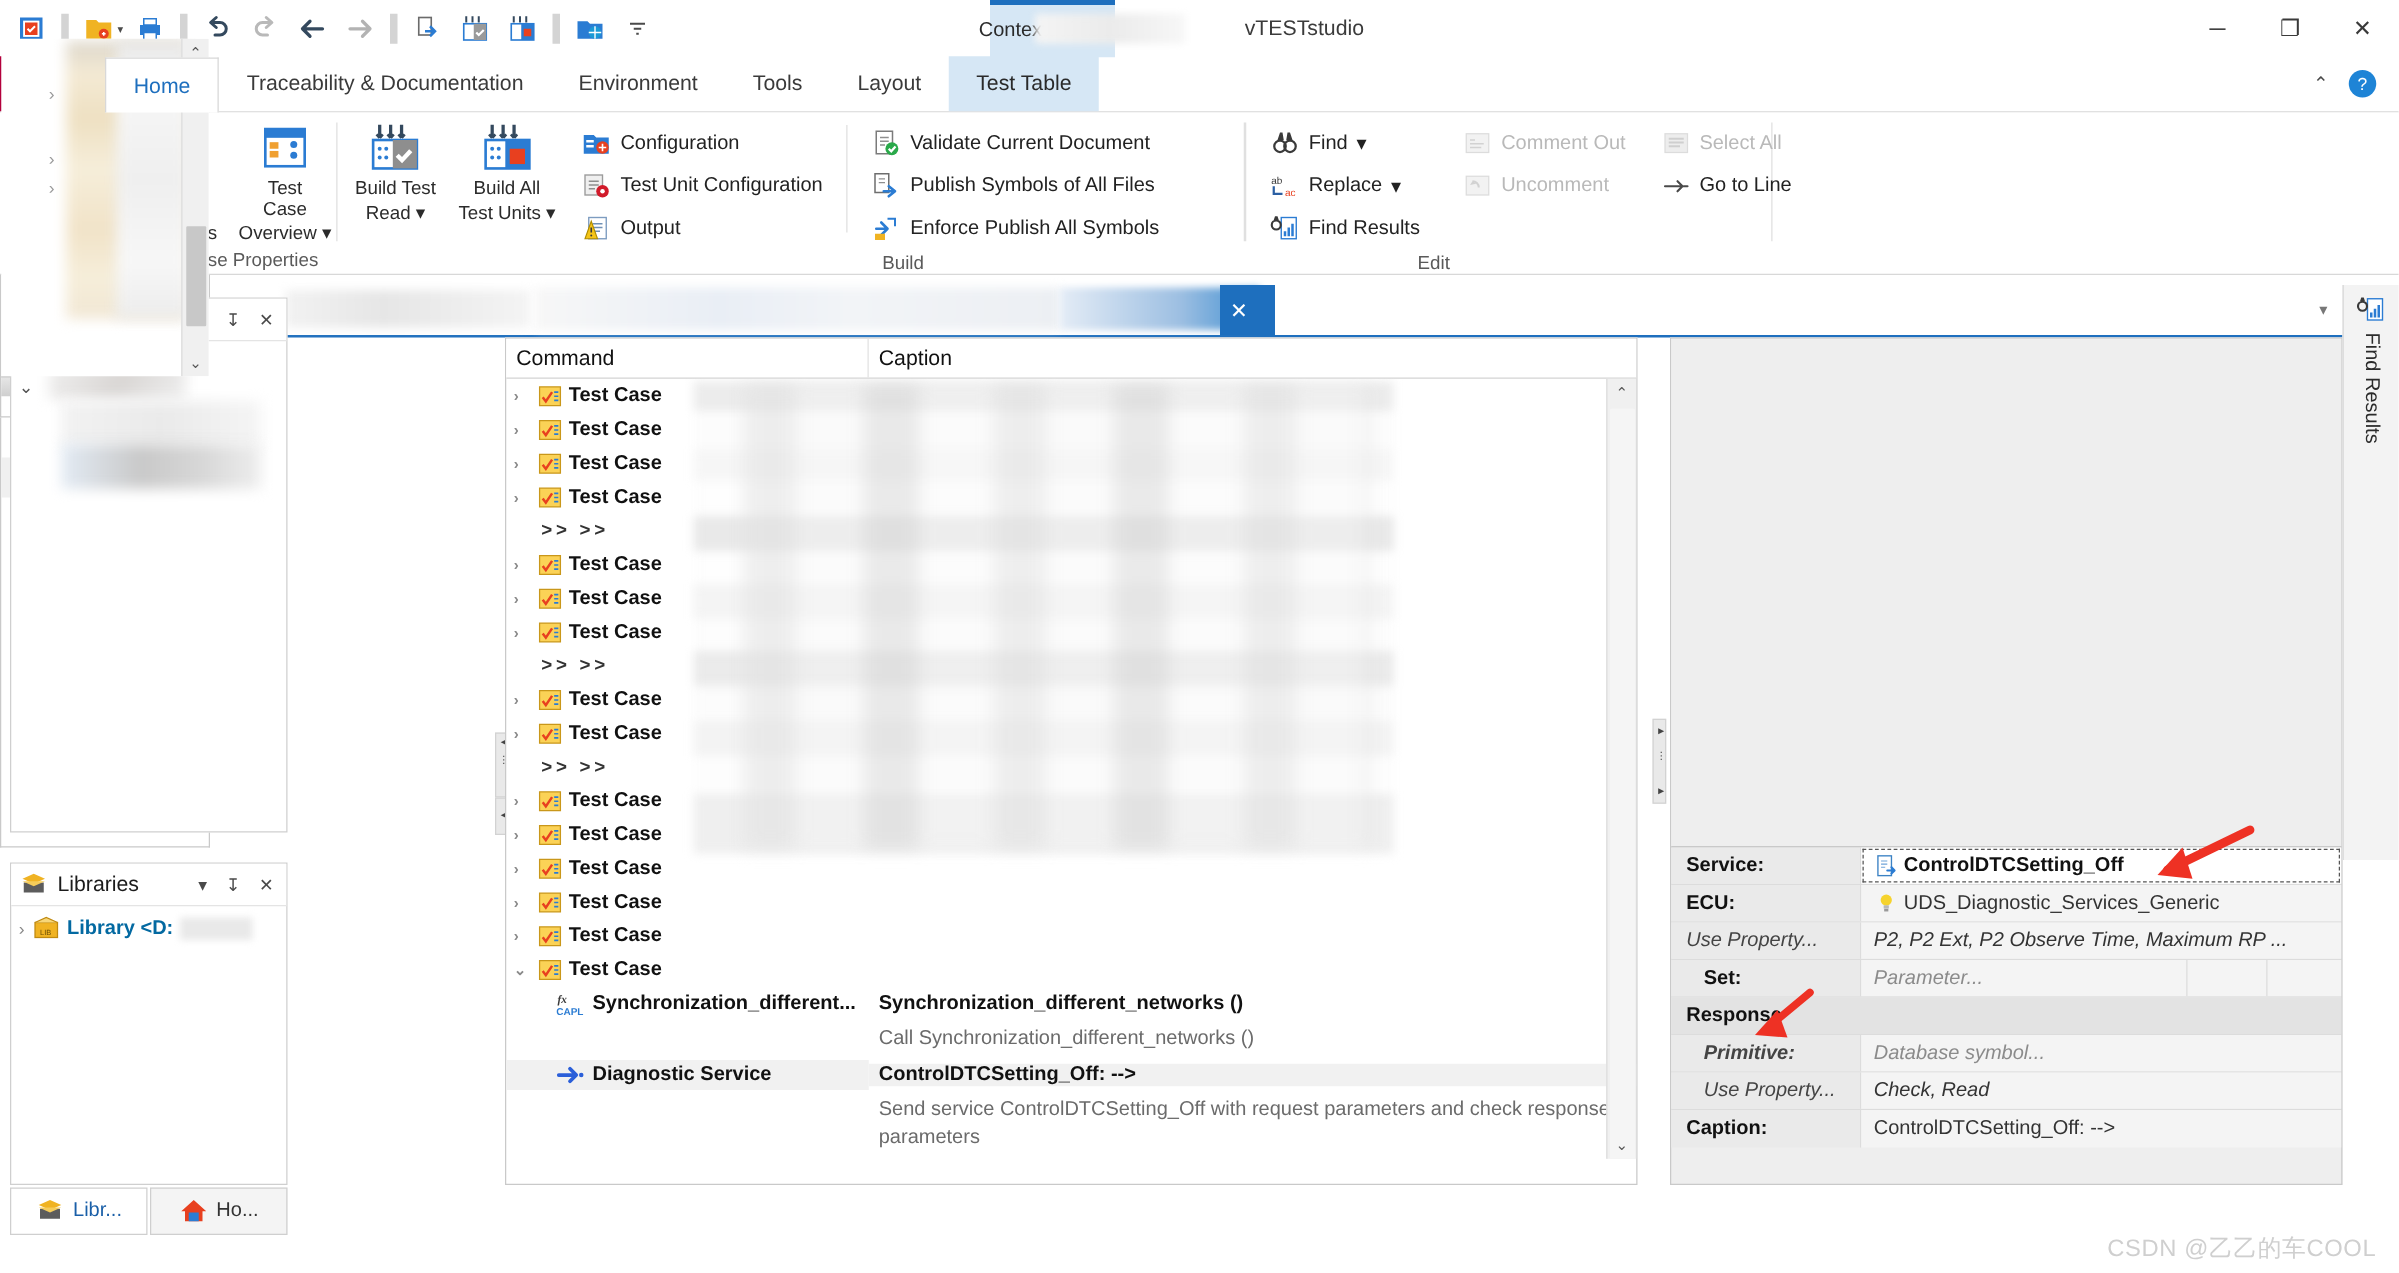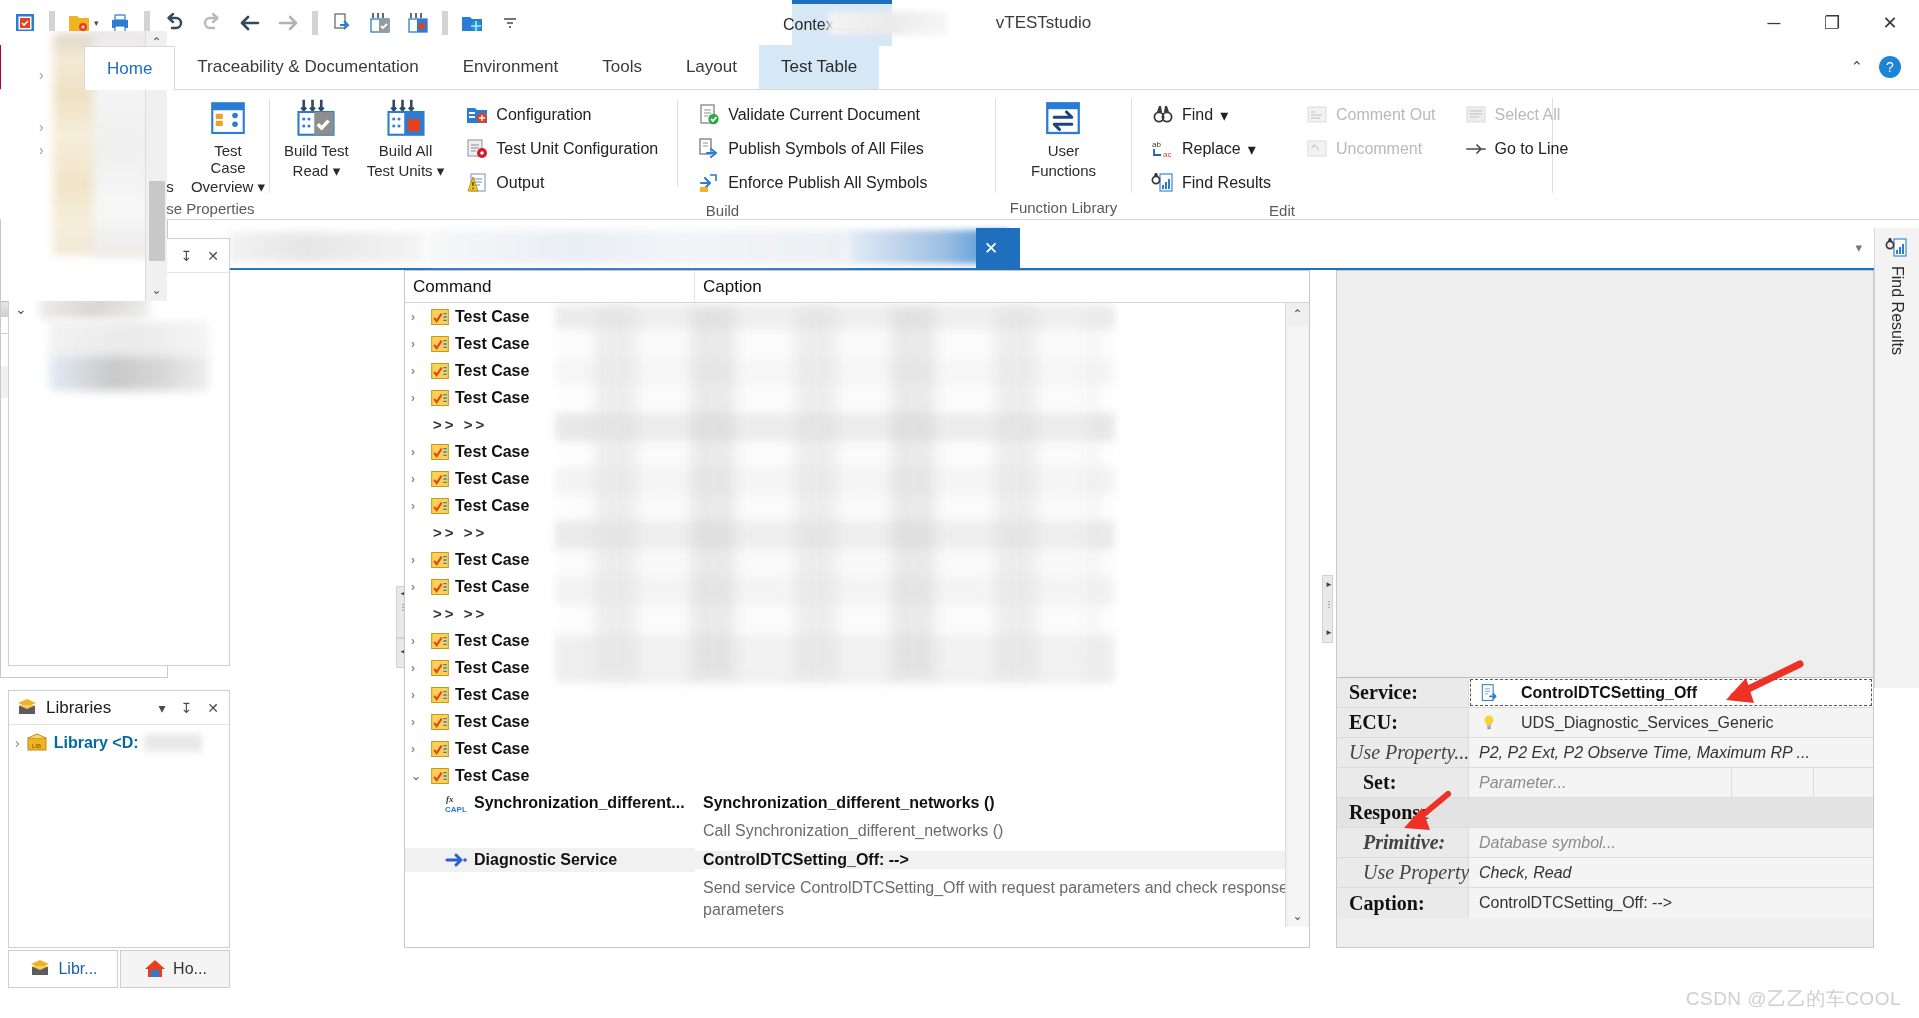--- a/index.html
+++ b/index.html
@@ -212,29 +212,29 @@
 
   
   #right-pane {
     position:absolute; left:1336px; top:270px; width:538px; height:678px;
     background:#eeeeee; border:1px solid #c9c9c9;
   }
   .rp-top { height:406px; background:#eeeeee; }
   .props { border-top:1px solid #bdbdbd; }
   .prow { display:flex; height:30px; align-items:stretch; border-bottom:1px solid #dcdcdc; }
   .prow .pk {
-    width:132px; background:#eaeaea; display:flex; align-items:center; padding-left:12px;
-    font-size:20px; color:#111; white-space:nowrap; border-right:1px solid #dcdcdc;font-family:Liberation Serif, serif;
+    width:152px; background:#eaeaea; display:flex; align-items:center; padding-left:12px;
+    font-size:16px; color:#111; white-space:nowrap; border-right:1px solid #dcdcdc;
   }
   .prow .pk.bold { font-weight:bold; }
   .prow .pk.ital { font-style:italic; color:#444; }
   .prow .pk.ital.bold { font-weight:bold; }
   .prow .pk.indent { padding-left:26px; }
   .prow .pv {
-    flex:1; background:#f4f4f4; display:flex; align-items:center; gap:22px; padding-left:10px;
+    flex:1; background:#f4f4f4; display:flex; align-items:center; gap:4px; padding-left:10px;
     font-size:16px; color:#333; white-space:nowrap;
   }
   .prow .pv.bold { font-weight:bold; color:#111; }
   .prow .pv.ital { font-style:italic; }
   .prow .pv.ph { color:#8b8b8b; font-style:italic; }
   .prow.section { background:#e3e3e3; }
   .prow.section .pk { background:#e3e3e3; font-weight:bold; border-right:none; }
   .prow.section .pv { background:#e3e3e3; }
   .prow.focus .pv { background:#fff; outline:1px dashed #555; outline-offset:-2px; }
   .pv .subcell { width:60px; height:100%; border-left:1px solid #dcdcdc; }
@@ -537,34 +537,20 @@
                 <path d="M13 4h6v6" stroke="#2b7cd3" stroke-width="1.6" fill="none"></path>
               </svg>
             <span>Enforce Publish All Symbols</span>
           </div>
         </div>
       </div>
       <div class="glabel" style="padding-left:180px">Build</div>
     </div>
     <div class="rsep"></div>
 
-    <div class="rgroup" style="width:135px">
-      <div class="gbody" style="justify-content:center">
-        <div class="bigbtn">
-          <svg class="ic32" viewBox="0 0 24 24">
-              <rect x="3" y="3" width="18" height="17" fill="#fff" stroke="#2b7cd3" stroke-width="1.3"></rect>
-              <rect x="3" y="3" width="18" height="3.4" fill="#2b7cd3"></rect>
-              <path d="M7 11h10l-3-3M17 15H7l3 3" stroke="#19457a" stroke-width="1.8" fill="none" stroke-linecap="round" stroke-linejoin="round"></path>
-            </svg>
-          <span>User</span>
-          <span class="lbl2">Functions</span>
-        </div>
-      </div>
-      <div class="glabel">Function Library</div>
-    </div>
     <div class="rsep"></div>
 
     <div class="rgroup" style="width:420px">
       <div class="gbody" style="gap:8px; padding-left:14px">
         <div class="col" style="padding-top:2px">
           <div class="smallbtn">
             <svg class="ic20" viewBox="0 0 24 24">
                 <circle cx="8" cy="14" r="4.6" fill="none" stroke="#3a3a3a" stroke-width="1.8"></circle>
                 <circle cx="16" cy="14" r="4.6" fill="none" stroke="#3a3a3a" stroke-width="1.8"></circle>
                 <path d="M6 9l2-6h2l1 6M18 9l-2-6h-2l-1 6" fill="#3a3a3a"></path>

